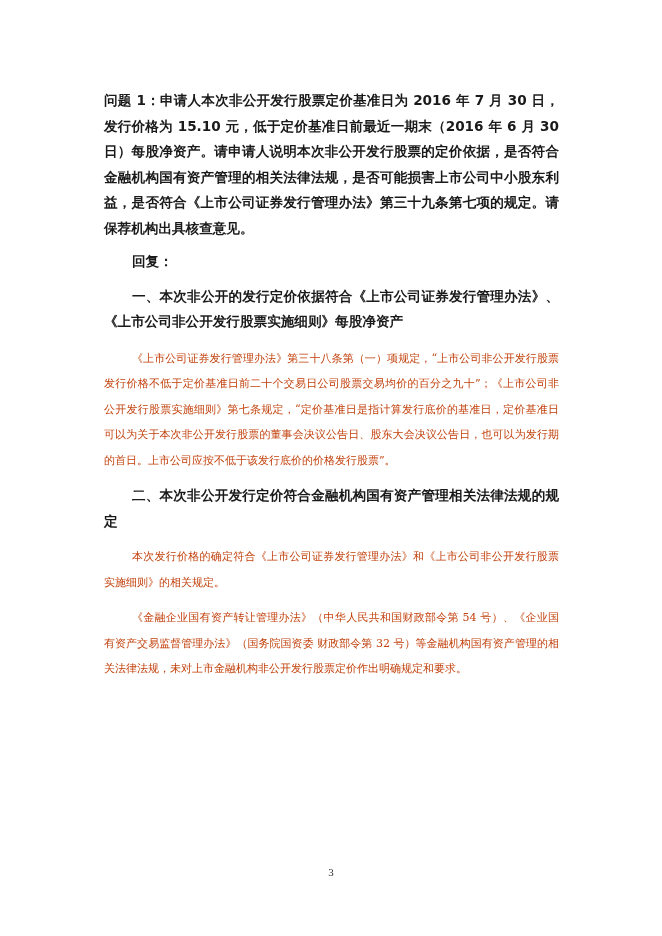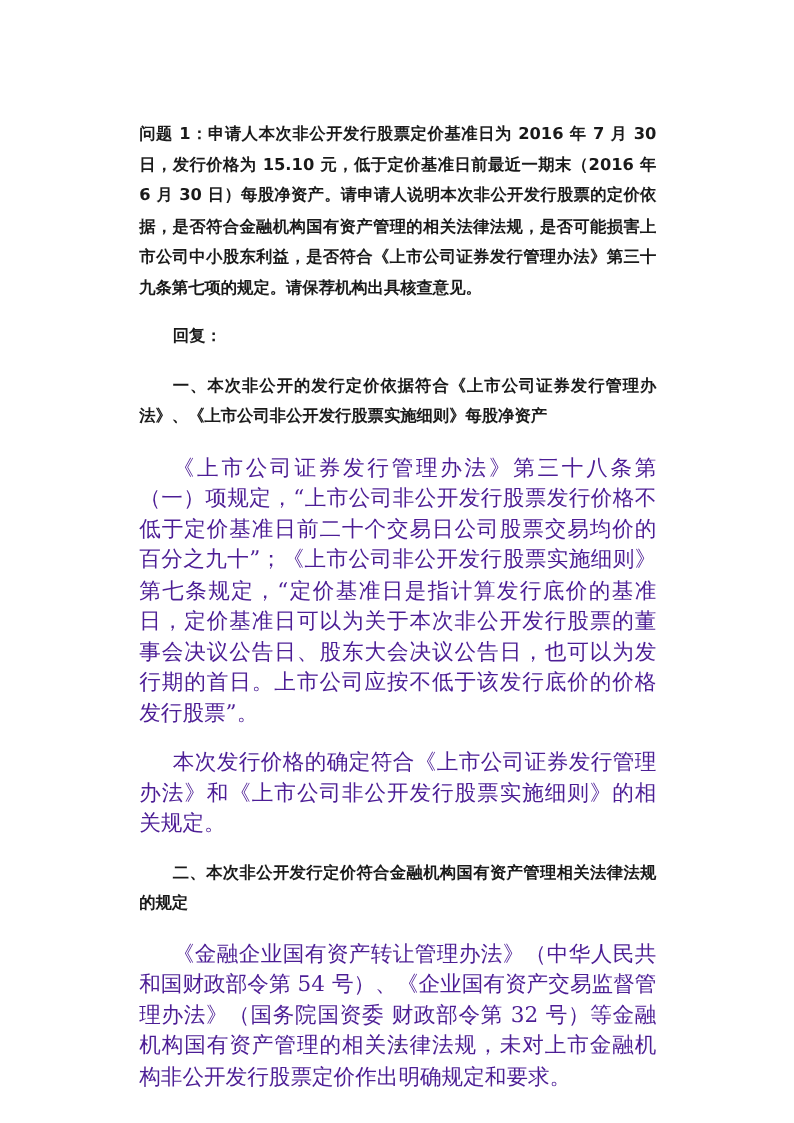--- a/index.html
+++ b/index.html
@@ -2,36 +2,36 @@
 <html><head>
   <meta charset="utf-8">
   <style>
     html, body { margin: 0; padding: 0; background: #ffffff; }
     body { width: 662px; height: 936px; position: relative; overflow: hidden; }
     .page { position: absolute; left: 0; top: 0; width: 662px; height: 936px; background: #fff; }
     .content { position: absolute; left: 100px; top: 84px; width: 463px; color: #1a1a1a;
       font-family: "DejaVu Serif", "Liberation Serif", serif; font-size: 14px; }
     .h1 { font-family: "DejaVu Sans", "Liberation Sans", sans-serif; font-size: 18px; font-weight: bold;
       line-height: 28px; margin: 0 0 13px 0; letter-spacing: 1px; }
-    .p { margin: 16px; line-height: 25.5px; text-align: justify; text-justify: inter-character; }
+    .p { margin: 4px; line-height: 25.5px; text-align: justify; text-justify: inter-character; }
     .bold { font-family: "DejaVu Sans", "Liberation Sans", sans-serif; font-weight: bold; font-size: 13.6px; }
     .indent { text-indent: 28px; }
     .gap-s { margin-top: 9px; font-family: Liberation Mono, monospace; }
     .gap-m { margin-top: 10px; }
-    .reg { color: #4c1d95; font-size: 18px; }
+    .reg { color: #c2410c; font-size: 11px; }
     .page-num { position: absolute; left: 0; width: 662px; top: 866px; text-align: center;
       font-family: "Liberation Serif", serif; font-size: 11px; color: #333; }
   </style>
 </head>
 <body>
 
 <div class="page">
   <div class="content">
     <p class="p bold">问题 1：申请人本次非公开发行股票定价基准日为 2016 年 7 月 30 日，发行价格为 15.10 元，低于定价基准日前最近一期末（2016 年 6 月 30 日）每股净资产。请申请人说明本次非公开发行股票的定价依据，是否符合金融机构国有资产管理的相关法律法规，是否可能损害上市公司中小股东利益，是否符合《上市公司证券发行管理办法》第三十九条第七项的规定。请保荐机构出具核查意见。</p>
     <p class="p bold indent gap-s">回复：</p>
     <p class="p bold indent gap-s">一、本次非公开的发行定价依据符合《上市公司证券发行管理办法》、《上市公司非公开发行股票实施细则》每股净资产</p>
     <p class="p reg indent gap-m">《上市公司证券发行管理办法》第三十八条第（一）项规定，“上市公司非公开发行股票发行价格不低于定价基准日前二十个交易日公司股票交易均价的百分之九十”；《上市公司非公开发行股票实施细则》第七条规定，“定价基准日是指计算发行底价的基准日，定价基准日可以为关于本次非公开发行股票的董事会决议公告日、股东大会决议公告日，也可以为发行期的首日。上市公司应按不低于该发行底价的价格发行股票”。</p>
+    <p class="p bold indent gap-m">二、本次非公开发行定价符合金融机构国有资产管理相关法律法规的规定</p>
     <p class="p reg indent gap-m">本次发行价格的确定符合《上市公司证券发行管理办法》和《上市公司非公开发行股票实施细则》的相关规定。</p>
-    <p class="p bold indent gap-m">二、本次非公开发行定价符合金融机构国有资产管理相关法律法规的规定</p>
     <p class="p reg indent gap-m">《金融企业国有资产转让管理办法》（中华人民共和国财政部令第 54 号）、《企业国有资产交易监督管理办法》（国务院国资委 财政部令第 32 号）等金融机构国有资产管理的相关法律法规，未对上市金融机构非公开发行股票定价作出明确规定和要求。</p>
   </div>
   <div class="page-num">3</div>
 </div>
 
 </body></html>

